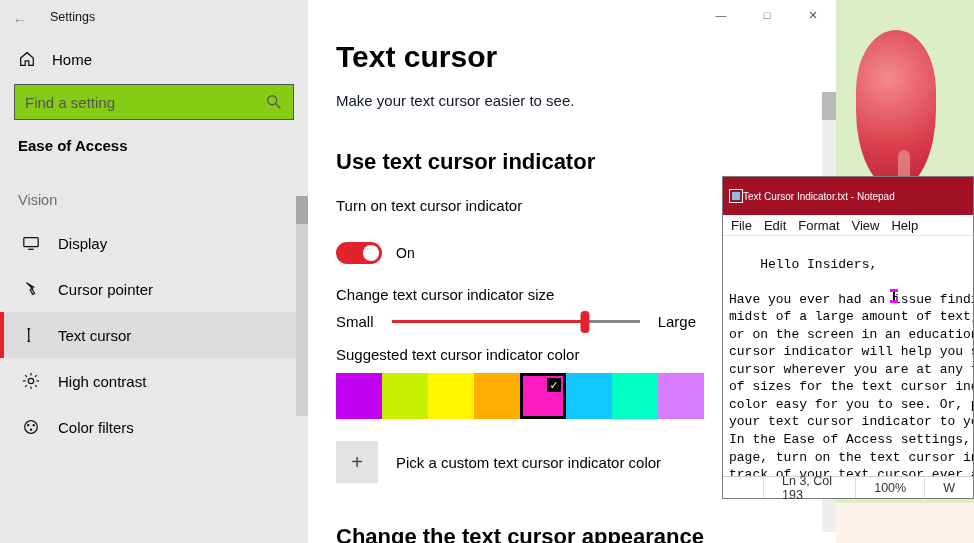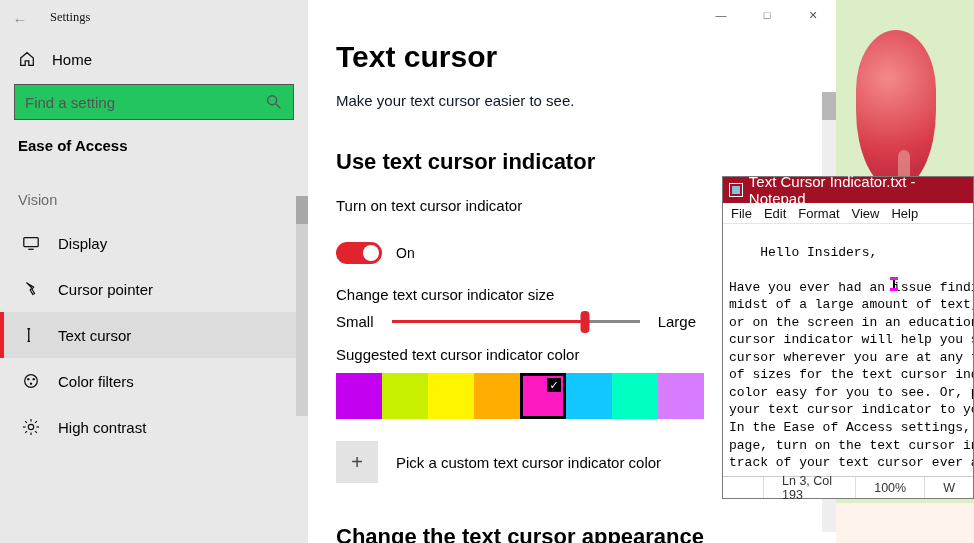--- a/index.html
+++ b/index.html
@@ -37,36 +37,36 @@
     padding-left: 6px;
     font-size: 12.5px;
     color: #111;
   }
   .back-arrow {
     width: 28px;
     text-align: center;
     color: #888;
     font-size: 15px;
   }
-  .titlebar-txt { margin-left: 16px; font-family: Liberation Serif, serif; }
+  .titlebar-txt { margin-left: 16px; }
   .home-row {
     display: flex;
     align-items: center;
     gap: 16px;
     padding: 16px 0 16px 18px;
     font-size: 15px;
     cursor: pointer;
   }
   .icon-sm { width: 18px; height: 18px; display:inline-block; }
   .icon-sm svg { display:block; }
   .search-box {
     margin: 0 14px 14px 14px;
     height: 36px;
     border: 1.5px solid #555;
-    background: #22c55e;
+    background: #84cc16;
     display: flex;
     align-items: center;
     justify-content: space-between;
     padding: 0 10px;
     color: #555;
     font-size: 15px;
   }
   .category-label {
     padding: 3px 18px 18px 18px;
     font-weight: 600;
@@ -276,26 +276,25 @@
     width: 252px; height: 323px;
     background:#fff;
     border: 1px solid #7a7a7a;
     display:flex; flex-direction:column;
     font-family: Consolas, "Courier New", monospace;
     font-size: 13px;
   }
   .np-title {
     background:#a21025;
     color:#fff;
-    height:26px;
+    height:38px;
     display:flex; align-items:center;
     padding-left:6px;
     font-family: "Segoe UI", Arial;
-    font-size:15px;
-    gap:6px;
+    font-size:10px;
   }
   .np-title .doc-icon {
     width:14px; height:14px;
     background:#89c0de;
     border:1px solid #fff;
     box-shadow: inset 0 0 0 2px #a21025;
   }
   .np-menu {
     display:flex; gap:12px;
     padding: 3px 8px 2px 8px;
@@ -399,49 +398,49 @@
           </span>
           <span>Cursor pointer</span>
         </div>
         <div class="nav-item selected">
           <span class="icon-sm">
             <svg viewBox="0 0 20 20">
               <path d="M6 3h3M6 17h3M7.5 3v14" fill="none" stroke="#111" stroke-width="1.5"></path>
             </svg>
           </span>
           <span>Text cursor</span>
-        </div>
-        <div class="nav-item">
-          <span class="icon-sm">
-            <svg viewBox="0 0 20 20">
-              <circle cx="10" cy="10" r="7" fill="none" stroke="#111" stroke-width="1.4"></circle>
-              <circle cx="7" cy="8" r="1.3" fill="#111"></circle>
-              <circle cx="13" cy="8" r="1.3" fill="#111"></circle>
-              <circle cx="10" cy="13" r="1.3" fill="#111"></circle>
-            </svg>
-          </span>
-          <span>Color filters</span>
         </div>
         <div class="nav-item">
           <span class="icon-sm">
             <svg viewBox="0 0 20 20">
               <circle cx="10" cy="10" r="3" fill="none" stroke="#111" stroke-width="1.3"></circle>
               <g stroke="#111" stroke-width="1.3">
                 <line x1="10" y1="1" x2="10" y2="4"></line>
                 <line x1="10" y1="16" x2="10" y2="19"></line>
                 <line x1="1" y1="10" x2="4" y2="10"></line>
                 <line x1="16" y1="10" x2="19" y2="10"></line>
                 <line x1="3.5" y1="3.5" x2="5.5" y2="5.5"></line>
                 <line x1="14.5" y1="14.5" x2="16.5" y2="16.5"></line>
                 <line x1="3.5" y1="16.5" x2="5.5" y2="14.5"></line>
                 <line x1="14.5" y1="5.5" x2="16.5" y2="3.5"></line>
               </g>
             </svg>
           </span>
           <span>High contrast</span>
+        </div>
+        <div class="nav-item">
+          <span class="icon-sm">
+            <svg viewBox="0 0 20 20">
+              <circle cx="10" cy="10" r="7" fill="none" stroke="#111" stroke-width="1.4"></circle>
+              <circle cx="7" cy="8" r="1.3" fill="#111"></circle>
+              <circle cx="13" cy="8" r="1.3" fill="#111"></circle>
+              <circle cx="10" cy="13" r="1.3" fill="#111"></circle>
+            </svg>
+          </span>
+          <span>Color filters</span>
         </div>
       </div>
 
     <div class="side-scroll">
         <div class="thumb"></div>
       </div>
   </div>
 
   <div class="main">
     <div class="sys-btns">

